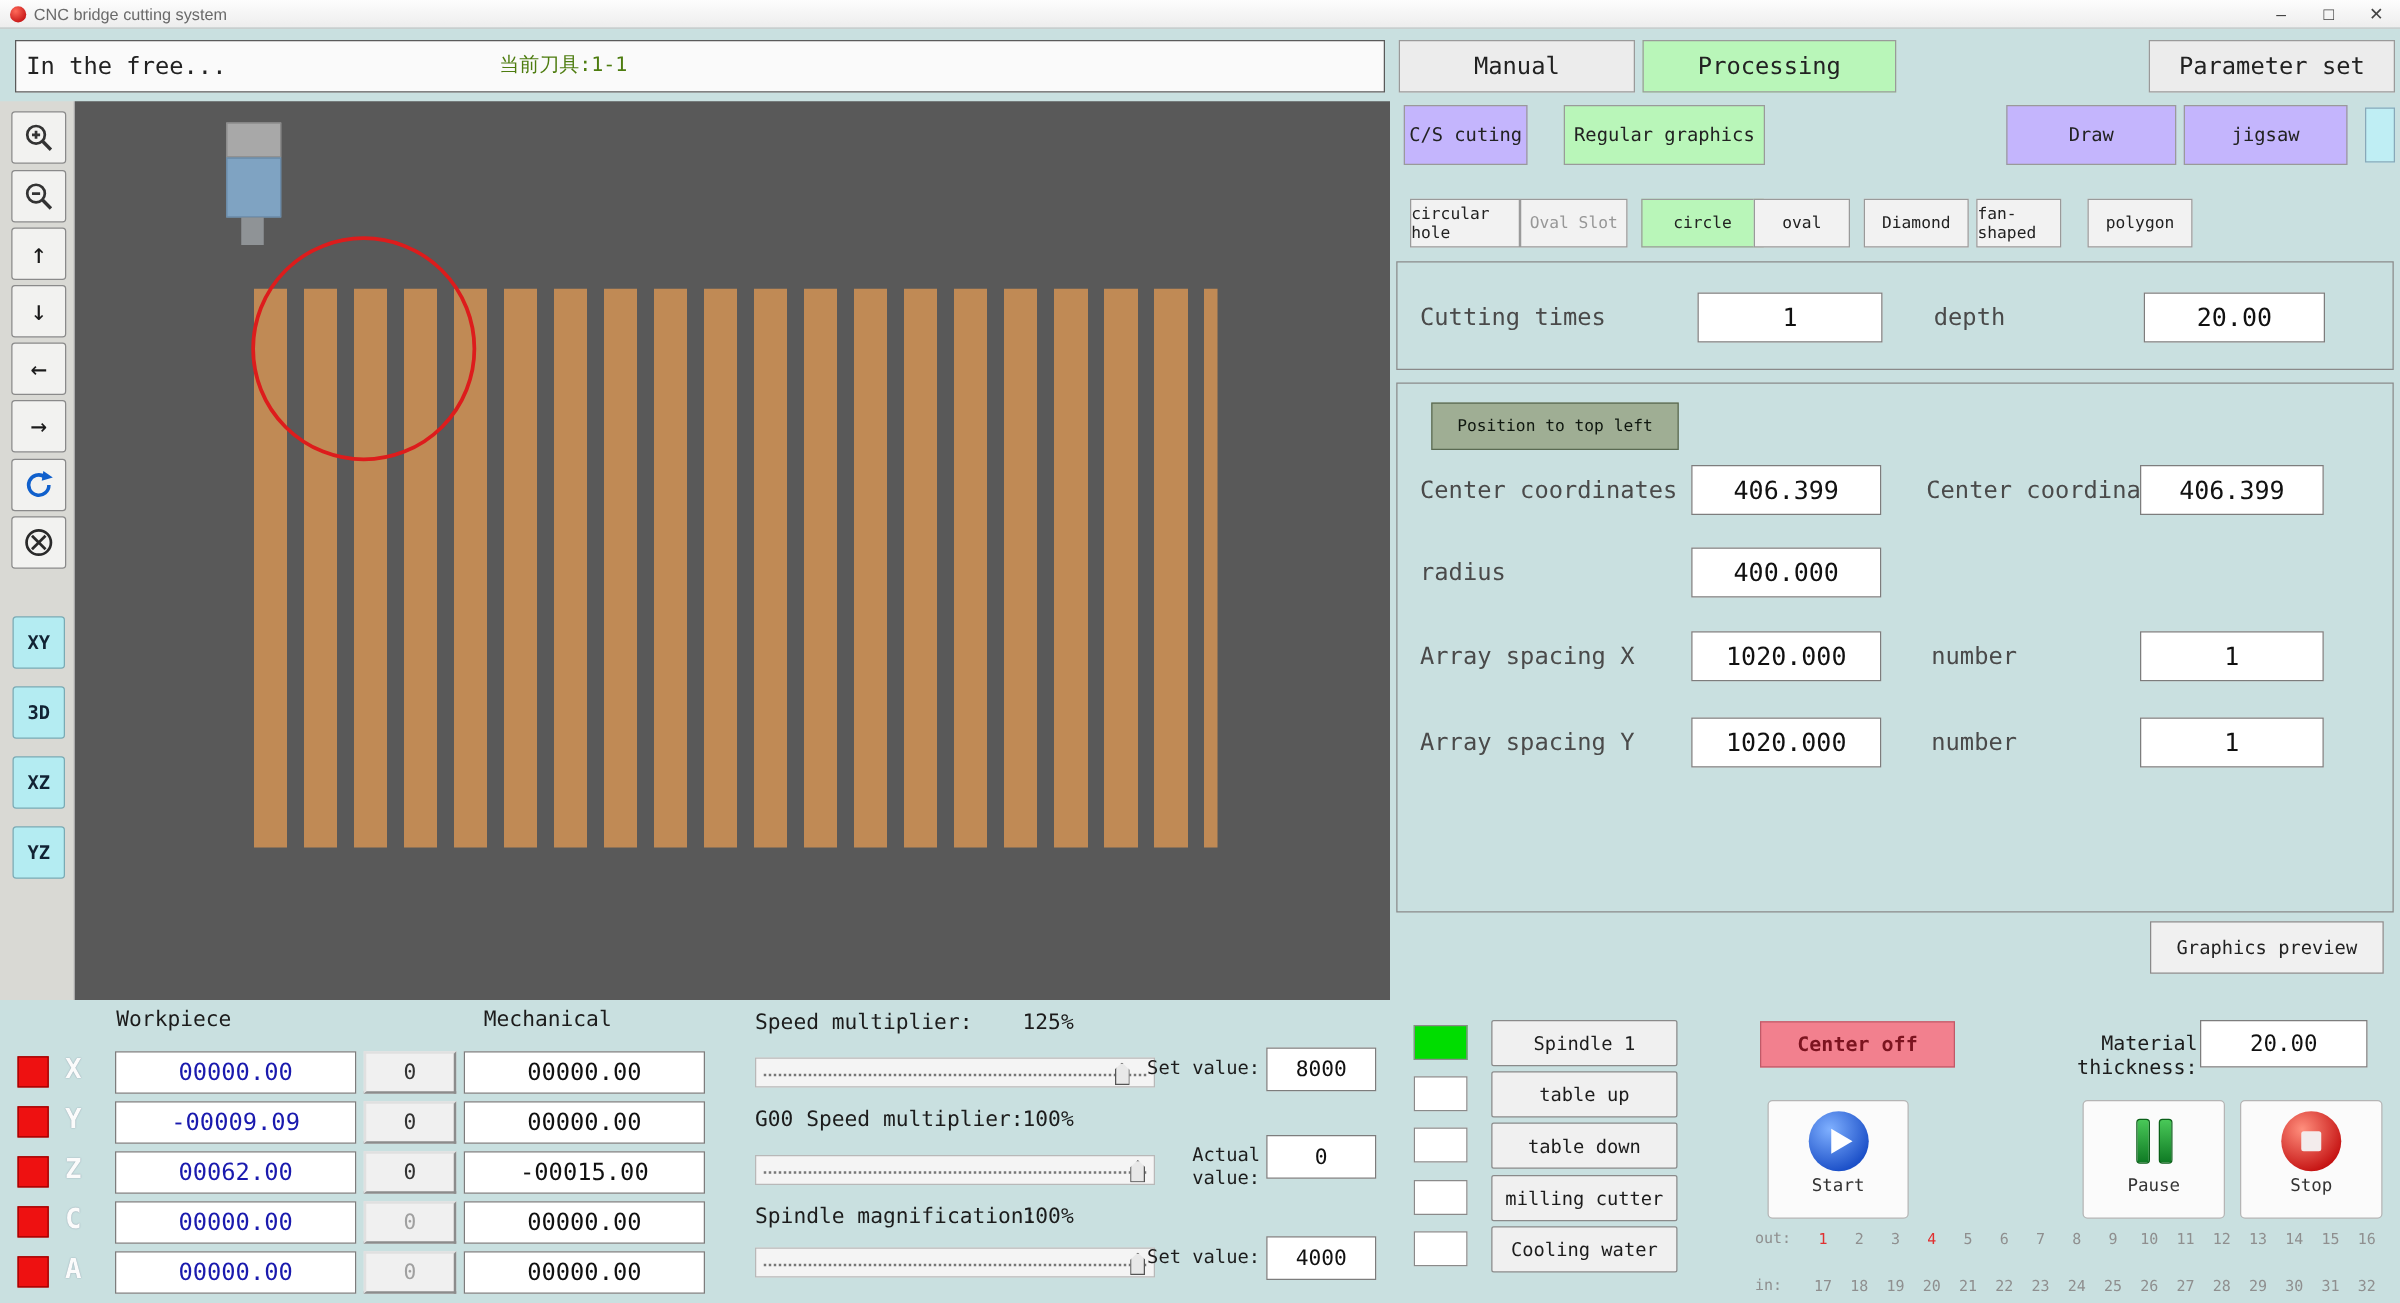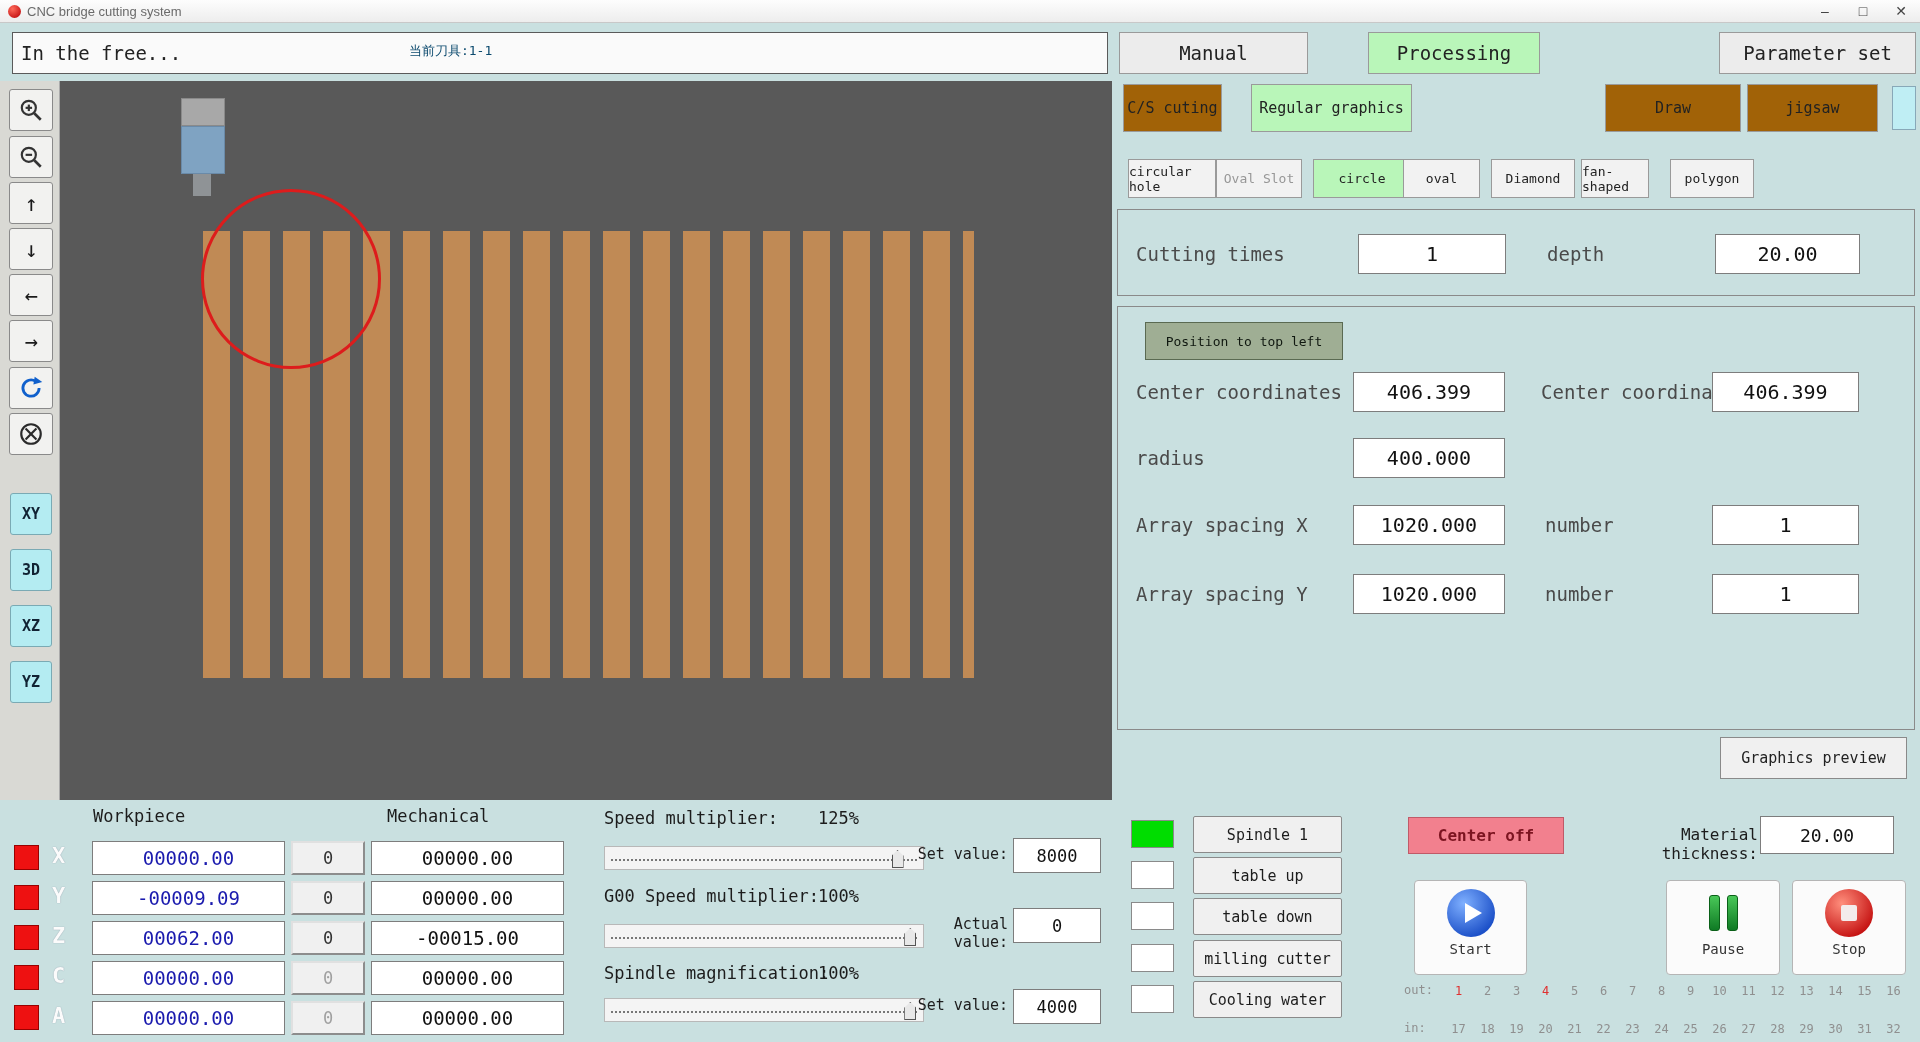--- a/index.html
+++ b/index.html
@@ -10,40 +10,40 @@
   
   .titlebar{position:absolute;left:0;top:0;width:1920px;height:23px;background:linear-gradient(#fdfdfd,#ededed);border-bottom:1px solid #c8c8c8;display:flex;align-items:center;font-family:"Liberation Sans",sans-serif}
   .app-icon{width:13px;height:13px;border-radius:50%;background:radial-gradient(circle at 35% 30%,#ff6a5a,#c81818 75%);margin:0 6px 0 8px}
   .title-text{font-size:13px;color:#6a6a6a}
   .win-controls{margin-left:auto;display:flex}
   .win-btn{width:38px;height:22px;display:flex;align-items:center;justify-content:center;font-size:14px;color:#444}
 
   
   .statusbox{position:absolute;left:12px;top:32px;width:1096px;height:42px;background:#fafafa;border:1px solid #5a5a5a}
   .status-text{position:absolute;left:8px;top:9px;font-size:19px;color:#222}
-  .tool-text{position:absolute;left:40%;top:9px;transform:translateX(-50%);font-size:13px;color:#0c4a6e}
+  .tool-text{position:absolute;left:40%;top:9px;transform:translateX(-50%);font-size:16px;color:#4d7c0f}
   .tab{position:absolute;top:32px;height:42px;display:flex;align-items:center;justify-content:center;background:#ececec;border:1px solid #9a9a9a;font-size:19px;color:#222;cursor:default}
   .tab.active{background:#b9f6b9}
 
   
   .toolbar{position:absolute;left:0;top:81px;width:60px;height:719px;background:#d9d9d4;border-right:1px solid #aaa}
   .toolbtn{position:absolute;left:9px;width:44px;height:42px;background:#f2f2f0;border:1px solid #8a8a8a;border-radius:3px;display:flex;align-items:center;justify-content:center;font-size:22px;color:#1a1a1a}
   .viewbtn{position:absolute;left:10px;width:42px;height:42px;background:#b4ecf2;border:1px solid #7aaab4;border-radius:3px;display:flex;align-items:center;justify-content:center;font-size:15px;color:#123;font-weight:bold}
 
   
   .canvas{position:absolute;left:60px;top:81px;width:1052px;height:719px;background:#595959;overflow:hidden}
   .slab{position:absolute;left:143px;top:150px;width:771px;height:447px;background:repeating-linear-gradient(90deg,#c08a55 0 27px,#595959 27px 40px)}
   .redcircle{position:absolute;left:141px;top:108px;width:180px;height:180px;border:3px solid #dd1c1c;border-radius:50%}
   .tool-head{position:absolute;left:121px;top:17px;width:44px;height:28px;background:#a8a8a8;border:1px solid #8a8a8a}
   .tool-body{position:absolute;left:121px;top:45px;width:44px;height:48px;background:#7fa3c2;border:1px solid #6a8aa8}
   .tool-tip{position:absolute;left:133px;top:93px;width:18px;height:22px;background:#8f9396}
 
   
   .rpanel{position:absolute;left:1112px;top:81px;width:808px;height:719px}
-  .subtab{position:absolute;top:3px;height:48px;display:flex;align-items:center;justify-content:center;background:#a16207;border:1px solid #9a9a9a;font-size:15px;color:#222}
+  .subtab{position:absolute;top:3px;height:48px;display:flex;align-items:center;justify-content:center;background:#c4b5fd;border:1px solid #9a9a9a;font-size:15px;color:#222}
   .subtab.active{background:#b9f6b9}
   .shapetab{position:absolute;top:78px;height:39px;display:flex;align-items:center;justify-content:center;background:#f2f2f2;border:1px solid #9a9a9a;font-size:13px;color:#222}
   .shapetab.active{background:#b9f6b9}
   .shapetab.muted{color:#979797}
   .panel{position:absolute;border:1px solid #8a8a8a}
   .plabel{position:absolute;font-size:19px;color:#4a4a4a;white-space:nowrap}
   .inputbox{position:absolute;background:#fff;border:1px solid #7d7d7d;display:flex;align-items:center;justify-content:center;font-size:20px;color:#111;height:40px}
   .posbtn{position:absolute;left:27px;top:15px;width:198px;height:38px;background:#9fae94;border:1px solid #5a6a52;display:flex;align-items:center;justify-content:center;font-size:13px;color:#101810}
   .gpreview{position:absolute;left:608px;top:656px;width:187px;height:42px;background:#f0f0f0;border:1px solid #8a8a8a;display:flex;align-items:center;justify-content:center;font-size:15px;color:#222}
   .subtab-more{position:absolute;left:780px;top:5px;width:24px;height:44px;background:#bfeef4;border:1px solid #88a8b8}
@@ -101,21 +101,21 @@
       <span class="win-btn">✕</span>
     </div>
   </div>
 
   <div class="statusbox">
     <span class="status-text">In the free...</span>
     <span class="tool-text">当前刀具:1-1</span>
   </div>
 
   <div class="tab" style="left:1119px;width:189px">Manual</div>
-  <div class="tab active" style="left:1368px;width:172px">Processing</div>
+  <div class="tab active" style="left:1314px;width:203px">Processing</div>
   <div class="tab" style="left:1719px;width:197px">Parameter set</div>
 
   <div class="toolbar">
     <div class="toolbtn" style="top:8px">
       <svg viewBox="0 0 24 24" width="26" height="26">
           <circle cx="10" cy="10" r="6.5" fill="none" stroke="#333" stroke-width="2"></circle>
           <line x1="15" y1="15" x2="21" y2="21" stroke="#333" stroke-width="2.5"></line>
           <line x1="7" y1="10" x2="13" y2="10" stroke="#333" stroke-width="2"></line>
           <line x1="10" y1="7" x2="10" y2="13" stroke="#333" stroke-width="2"></line>
         </svg>

